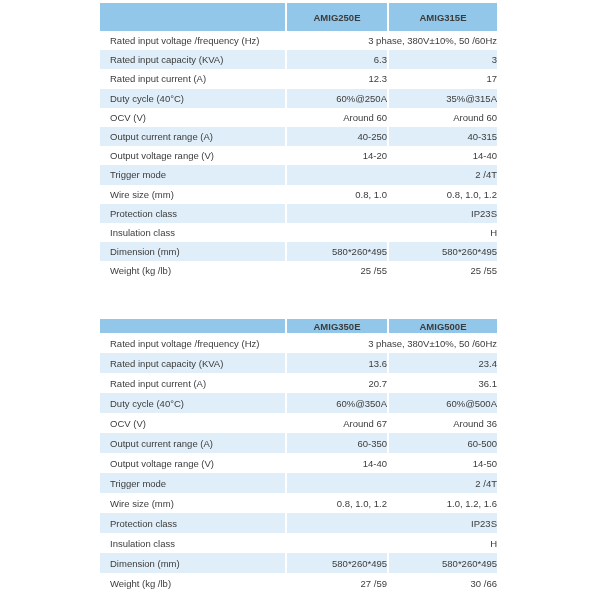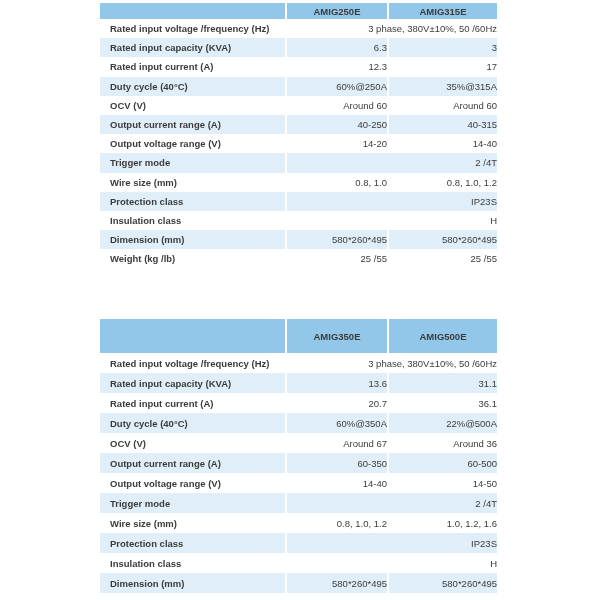--- a/index.html
+++ b/index.html
@@ -27,27 +27,27 @@
   col.c-val1  { width: 102px; }
   col.c-val2  { width: 110px; }
   thead th {
     background: var(--header-bg, #92c7e9);
     font-weight: bold;
     font-size: 9.5px;
     text-align: center;
     padding: 0;
     color: var(--text-color, #3c3c3c);
   }
-  #spec-table-1 thead th { height: 16px; }
-  #spec-table-2 thead th { height: 34px; }
+  #spec-table-1 thead th { height: 28px; }
+  #spec-table-2 thead th { height: 14px; }
   tbody td { padding: 0; background: #ffffff; }
   #spec-table-1 tbody td { height: 19.2px; }
   #spec-table-2 tbody td { height: 20px; }
   tbody tr.striped td { background: var(--stripe-bg, #dfeef8); }
-  td.label { text-align: left; padding-left: 10px; font-weight: bold; }
+  td.label { text-align: left; padding-left: 10px; }
   td.val   { text-align: right; }
   thead th + th, tbody td + td { border-left: 2px solid #ffffff; }
 </style>
 </head>
 <body style="background: rgb(255, 255, 255);">
 
 <table class="spec-table" id="spec-table-1">
   <colgroup>
     <col class="c-label">
       <col class="c-val1">
@@ -139,31 +139,31 @@
       </tr>
     </thead>
   <tbody>
       <tr>
         <td class="label">Rated input voltage /frequency (Hz)</td>
         <td class="val" colspan="2">3 phase, 380V±10%, 50 /60Hz</td>
       </tr>
       <tr class="striped">
         <td class="label">Rated input capacity (KVA)</td>
         <td class="val">13.6</td>
-        <td class="val">31.1</td>
+        <td class="val">23.4</td>
       </tr>
       <tr>
         <td class="label">Rated input current (A)</td>
         <td class="val">20.7</td>
         <td class="val">36.1</td>
       </tr>
       <tr class="striped">
         <td class="label">Duty cycle (40°C)</td>
         <td class="val">60%@350A</td>
-        <td class="val">22%@500A</td>
+        <td class="val">60%@500A</td>
       </tr>
       <tr>
         <td class="label">OCV (V)</td>
         <td class="val">Around 67</td>
         <td class="val">Around 36</td>
       </tr>
       <tr class="striped">
         <td class="label">Output current range (A)</td>
         <td class="val">60-350</td>
         <td class="val">60-500</td>

